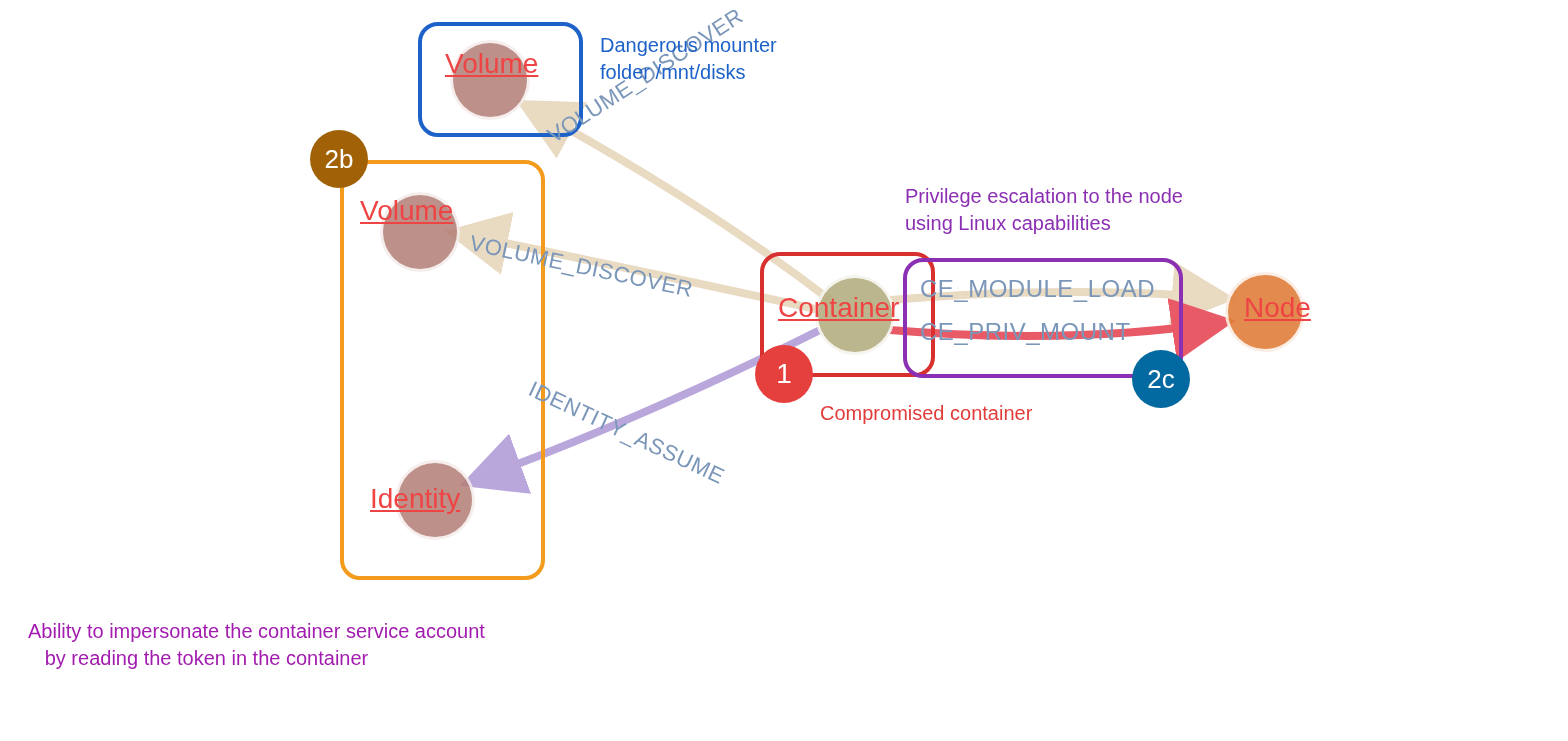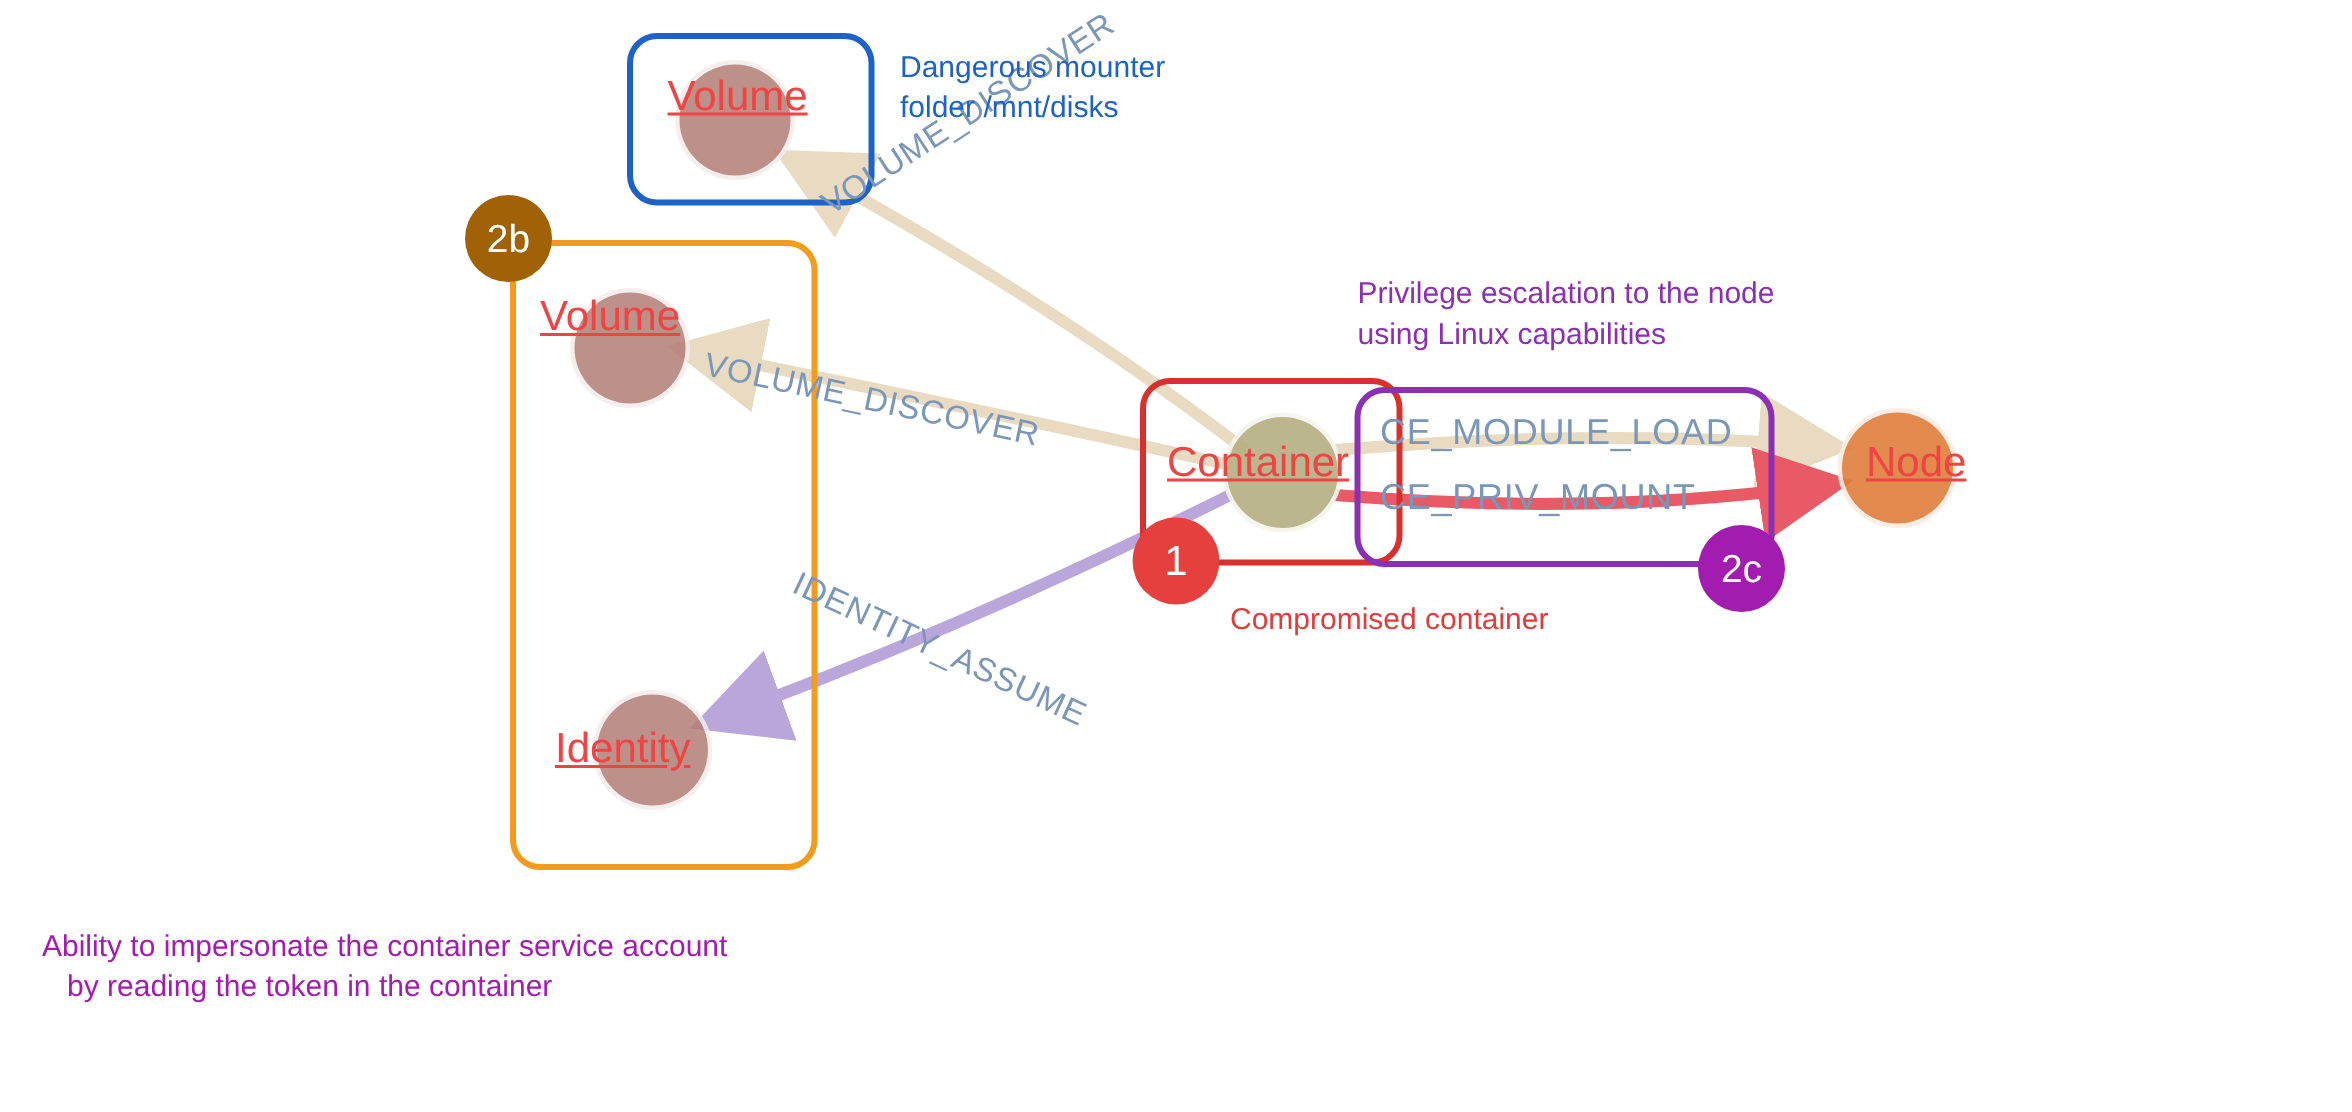--- a/index.html
+++ b/index.html
@@ -116,21 +116,21 @@
   <div class="node-label" style="left:1232px; top:292px;margin-left:12px;">Node</div>
 
   <div class="edge-label" style="left:550px; top:125px; transform: rotate(-33deg);">VOLUME_DISCOVER</div>
   <div class="edge-label" style="left:470px; top:230px; transform: rotate(12deg);">VOLUME_DISCOVER</div>
   <div class="edge-label" style="left:530px; top:375px; transform: rotate(25deg);">IDENTITY_ASSUME</div>
   <div class="edge-label" style="left:920px; top:275px; font-size:24px;">CE_MODULE_LOAD</div>
   <div class="edge-label" style="left:920px; top:318px; font-size:24px;">CE_PRIV_MOUNT</div>
 
   <div class="badge" style="left:310px; top:130px; width:58px; height:58px; background:#a16207; font-size:26px;">2b</div>
   <div class="badge" style="left:755px; top:345px; width:58px; height:58px; background:#e6403e; font-size:28px;">1</div>
-  <div class="badge" style="left:1132px; top:350px; width:58px; height:58px; background:#a21caf; font-size:26px;">2c</div>
+  <div class="badge" style="left:1132px; top:350px; width:58px; height:58px; background:#0369a1; font-size:26px;">2c</div>
 
   <div class="annotation" style="left:600px; top:32px; color:#1d62c9;">Dangerous mounter
 folder /mnt/disks</div>
   <div class="annotation" style="left:905px; top:183px; color:#8b2fb3;">Privilege escalation to the node
 using Linux capabilities</div>
   <div class="annotation" style="left:820px; top:400px; color:#e13c3a;">Compromised container</div>
   <div class="annotation" style="left:28px; top:618px; color:#a21caf;">Ability to impersonate the container service account
    by reading the token in the container</div>
 
 </div>

